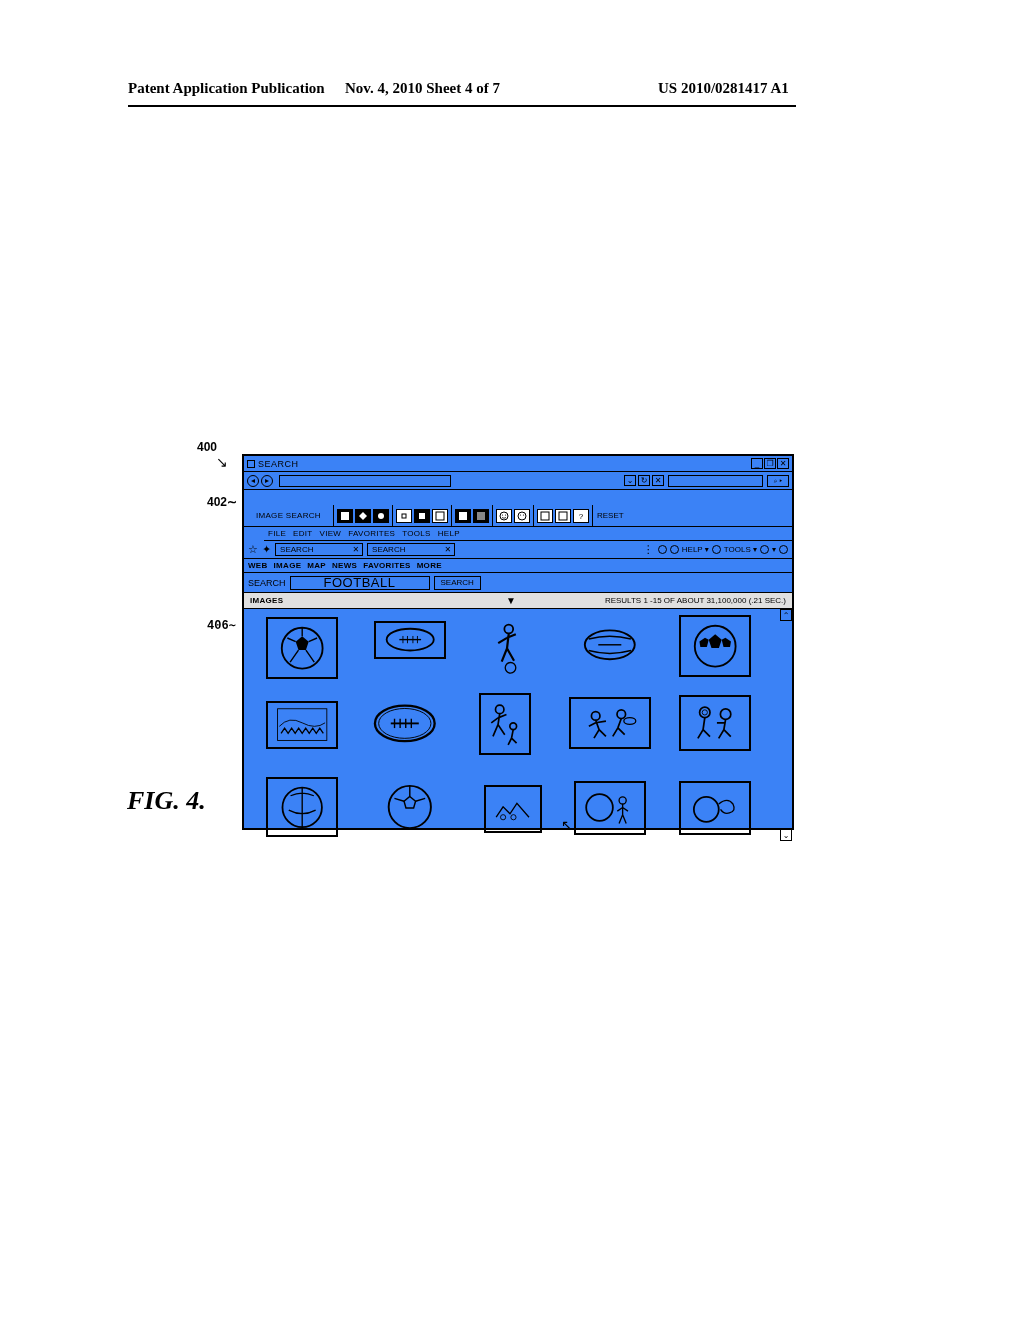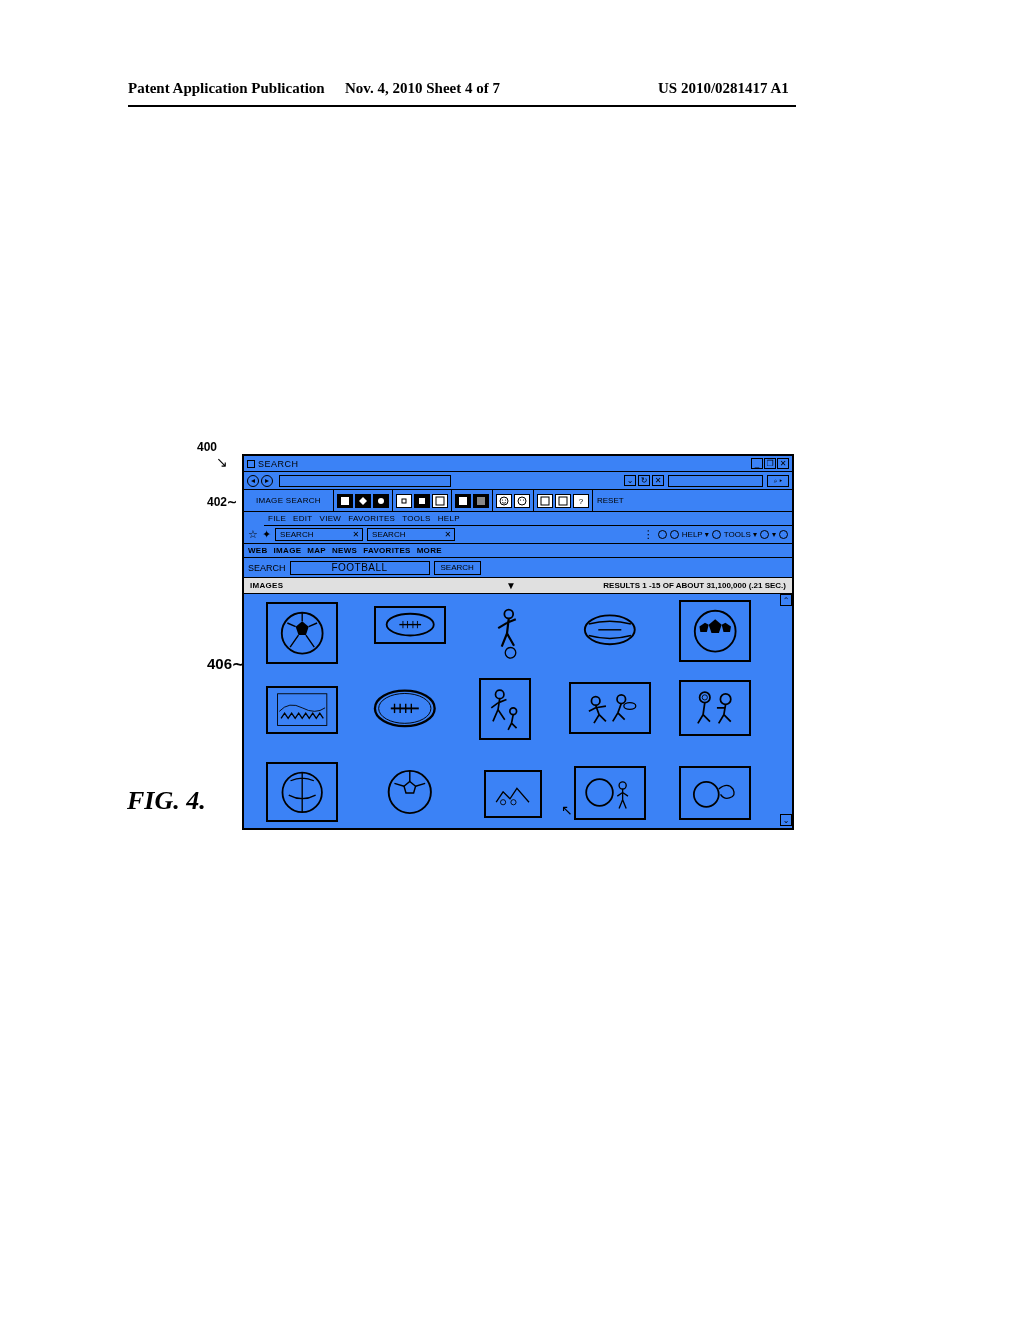--- a/index.html
+++ b/index.html
@@ -9,21 +9,21 @@
   .header-left { position: absolute; left: 128px; }
   .header-center { position: absolute; left: 345px; }
   .header-right { position: absolute; left: 658px; }
   .header-line { position: absolute; top: 105px; left: 128px; width: 668px; border-top: 2px solid #000; }
 
   .fig-label { position: absolute; top: 786px; left: 127px; font-style: italic; font-family: "Times New Roman", serif; font-size: 26px; font-weight: bold; }
 
   .ref-400 { position: absolute; top: 440px; left: 197px; font-size: 12px; font-family: Arial, sans-serif; font-weight: bold; }
   .ref-400-arrow { position: absolute; top: 454px; left: 216px; font-size: 14px; }
   .ref-402 { position: absolute; top: 495px; left: 207px; font-size: 12px; font-family: Arial, sans-serif; font-weight: bold; }
-  .ref-406 { position: absolute; top: 655px; left: 207px; font-size: 15px; font-family: Liberation Sans, sans-serif; font-weight: bold; }
+  .ref-406 { position: absolute; top: 618px; left: 207px; font-size: 12px; font-family: Liberation Mono, monospace; font-weight: bold; }
   .ref-404a { position: absolute; top: 460px; left: 362px; font-size: 12px; font-family: Arial, sans-serif; font-weight: bold; }
   .ref-410 { position: absolute; top: 460px; left: 412px; font-size: 12px; font-family: Arial, sans-serif; font-weight: bold; }
   .ref-404b { position: absolute; top: 460px; left: 450px; font-size: 12px; font-family: Arial, sans-serif; font-weight: bold; }
   .ref-412 { position: absolute; top: 456px; left: 502px; font-size: 12px; font-family: Arial, sans-serif; font-weight: bold; }
   .ref-414 { position: absolute; top: 460px; left: 547px; font-size: 12px; font-family: Arial, sans-serif; font-weight: bold; }
   .ref-404c { position: absolute; top: 460px; left: 590px; font-size: 12px; font-family: Arial, sans-serif; font-weight: bold; }
   .ref-416 { position: absolute; top: 514px; left: 637px; font-size: 12px; font-family: Arial, sans-serif; font-weight: bold; }
   .ref-418 { position: absolute; top: 514px; left: 707px; font-size: 12px; font-family: Arial, sans-serif; font-weight: bold; }
   .ref-408a { position: absolute; top: 623px; left: 487px; font-size: 12px; font-family: Arial, sans-serif; font-weight: bold; }
   .ref-408b { position: absolute; top: 651px; left: 362px; font-size: 12px; font-family: Arial, sans-serif; font-weight: bold; }
@@ -38,45 +38,45 @@
   .wbtn { width: 12px; height: 11px; border: 1px solid #000; margin-left: 1px; display: flex; align-items: center; justify-content: center; font-size: 8px; line-height: 1; }
 
   .navrow { height: 18px; border-bottom: 1px solid #000; display: flex; align-items: center; padding: 0 3px; gap: 2px; }
   .circ-btn { width: 12px; height: 12px; border: 1.5px solid #000; border-radius: 50%; display: flex; align-items: center; justify-content: center; font-size: 8px; }
   .addr { flex: 1; max-width: 180px; height: 12px; border: 1px solid #000; margin-left: 4px; }
   .navrow .spacer { flex: 1; }
   .mini { width: 12px; height: 11px; border: 1px solid #000; display: flex; align-items: center; justify-content: center; font-size: 8px; }
   .sbox { width: 95px; height: 12px; border: 1px solid #000; margin-left: 2px; }
   .go { width: 22px; height: 12px; border: 1px solid #000; display: flex; align-items: center; justify-content: center; font-size: 7px; margin-left: 2px; }
 
-  .toolbar { height: 22px; border-bottom: 1px solid #000; display: flex; align-items: center; position: relative; }
+  .toolbar { height: 22px; border-bottom: 1px solid #000; display: flex; align-items: center; position: relative; margin-top: 15px; }
   .toolbar .label { font-size: 8px; padding: 0 12px; letter-spacing: 0.3px; }
   .tgrp { display: flex; gap: 2px; padding: 0 3px; border-left: 1px solid #000; height: 100%; align-items: center; }
   .tbtn { width: 16px; height: 14px; border: 1.5px solid #000; background: #000; display: flex; align-items: center; justify-content: center; }
   .tbtn svg { width: 10px; height: 10px; }
   .tbtn.lite { background: #fff; }
   .reset { font-size: 8px; padding: 0 4px; border-left: 1px solid #000; height: 100%; display: flex; align-items: center; }
 
   .menubar { height: 14px; border-bottom: 1px solid #000; display: flex; align-items: center; padding: 0 4px; gap: 7px; font-size: 8px; letter-spacing: 0.3px; margin-left: 20px; }
   .tabrow { height: 18px; border-bottom: 1px solid #000; display: flex; align-items: center; padding: 0 4px; gap: 4px; position: relative; }
   .star { font-size: 11px; }
   .tab { border: 1px solid #000; height: 13px; width: 88px; display: flex; align-items: center; padding: 0 4px; font-size: 8px; position: relative; }
   .tab .x { position: absolute; right: 3px; font-size: 8px; }
   .tabrow .spacer { flex: 1; }
   .tabrow .rt { font-size: 8px; display: flex; align-items: center; gap: 3px; }
   .oc { width: 9px; height: 9px; border: 1px solid #000; border-radius: 50%; }
 
   .catrow { height: 14px; border-bottom: 1px solid #000; display: flex; align-items: center; padding: 0 4px; gap: 6px; font-size: 8px; letter-spacing: 0.3px; font-weight: bold; }
   .searchrow { height: 20px; border-bottom: 1px solid #000; display: flex; align-items: center; padding: 0 4px; gap: 4px; font-size: 9px; }
-  .sinput { width: 140px; height: 14px; border: 1px solid #000; display: flex; align-items: center; justify-content: center; font-size: 10px; letter-spacing: 0.5px; }
+  .sinput { width: 140px; height: 14px; border: 1px solid #000; display: flex; align-items: center; justify-content: center; font-size: 13px; letter-spacing: 0.5px; }
   .sbtn { height: 14px; padding: 0 6px; border: 1px solid #000; display: flex; align-items: center; font-size: 8px; }
 
   .resultsbar { height: 16px; border-bottom: 1px solid #000; display: flex; align-items: center; padding: 0 6px; font-size: 8px; font-weight: bold; background: #e0e0e0; position: relative; letter-spacing: 0.3px; }
   .resultsbar .arrow { position: absolute; left: 262px; font-size: 10px; }
-  .resultsbar .count { margin-left: auto; font-weight: bold; font-size: 8px; letter-spacing: 0; }
+  .resultsbar .count { margin-left: auto; font-weight: normal; font-size: 8px; letter-spacing: 0; }
 
   .grid { position: relative; height: 232px; overflow: hidden; }
   .grid .scrolltop { position: absolute; right: 0; top: 0; width: 12px; height: 12px; border: 1px solid #000; display: flex; align-items: center; justify-content: center; font-size: 8px; }
   .grid .scrollbot { position: absolute; right: 0; bottom: 0; width: 12px; height: 12px; border: 1px solid #000; display: flex; align-items: center; justify-content: center; font-size: 8px; }
   .thumb { position: absolute; border: 2px solid #000; display: flex; align-items: center; justify-content: center; overflow: hidden; }
   .thumb svg { width: 80%; height: 80%; }
   .cursor { position: absolute; top: 208px; left: 317px; font-size: 14px; }
 </style>
 </head>
 <body>

